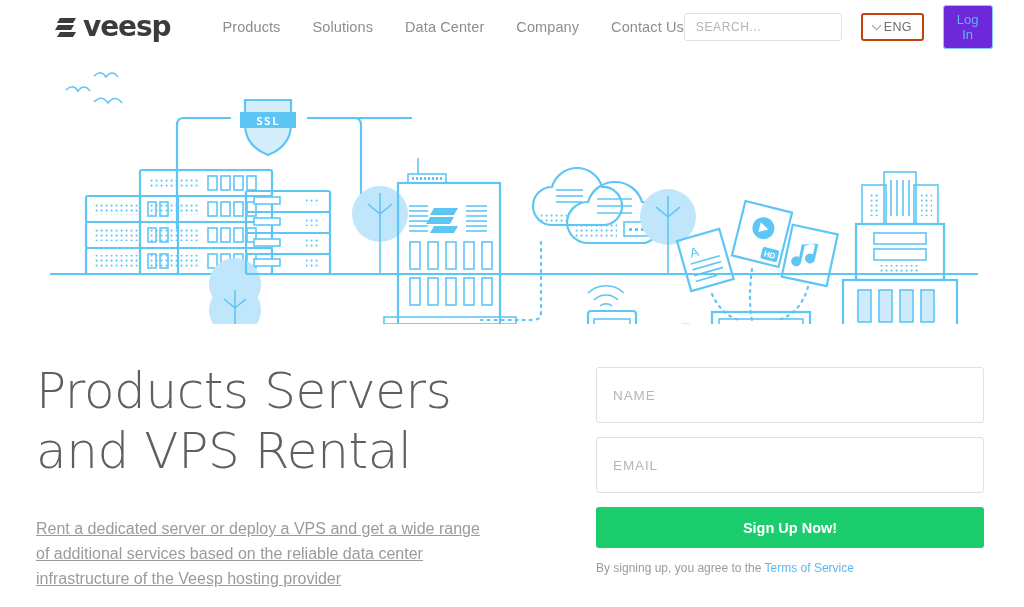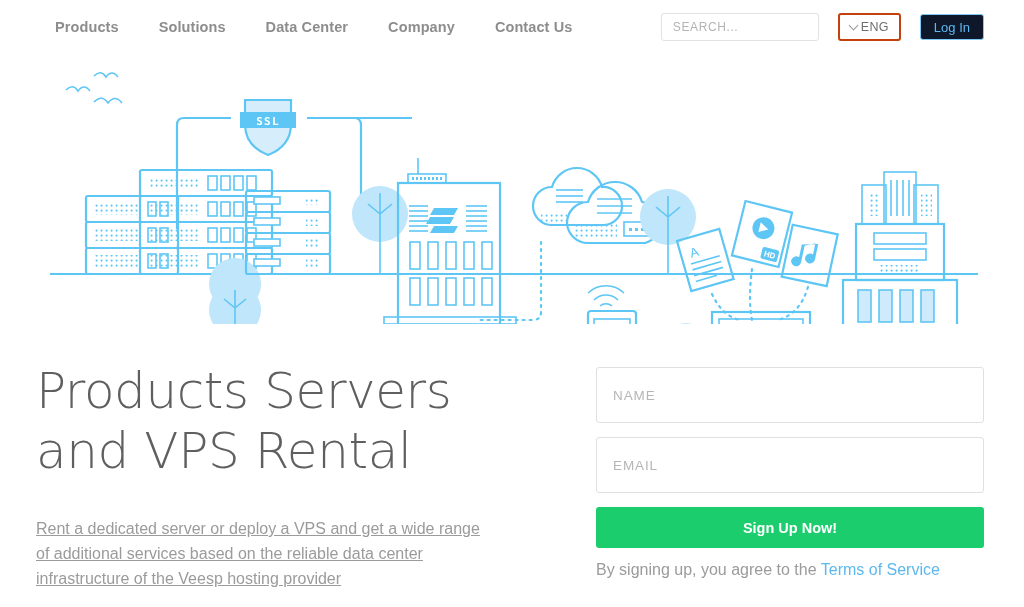--- a/index.html
+++ b/index.html
@@ -33,22 +33,21 @@
     font-size: 28px;
     font-weight: bold;
     color: #3b3b3b;
     letter-spacing: -1.1px;
     line-height: 1;
     font-family: "DejaVu Sans", sans-serif;
   }
   .nav {
     display: flex;
     align-items: flex-start;
-    gap: 40px;
-    font-weight: bold;
+    gap: 32px;
   }
   .nav-item {
     font-size: 14.5px;
     color: #8d8d8d;
     cursor: pointer;
     white-space: nowrap;
     letter-spacing: .1px;
   }
 
   .header-right {
@@ -88,24 +87,24 @@
     width: 7px; height: 7px;
     border-left: 1.4px solid #9a9a9a;
     border-bottom: 1.4px solid #9a9a9a;
     transform: rotate(-45deg);
     position: relative;
     top: -2px;
   }
   .lang-text { font-size: 12.5px; color: #6e6e6e; letter-spacing: .3px; }
 
   .login-btn {
-    height: 26px;
+    height: 44px;
     border: 1px solid #7ecbf5;
     border-radius: 3px;
-    background: #0f172a;
+    background: #6d28d9;
     color: #5cb8ef;
     font-size: 13px;
     padding: 0 13px;
     cursor: pointer;
     font-family: "Liberation Sans", sans-serif;
     display: flex;
     align-items: center;
   }
 
   
@@ -170,34 +169,46 @@
     border-radius: 3px;
     background: #1bcd6c;
     color: #fff;
     font-size: 14.5px;
     font-weight: bold;
     cursor: pointer;
     margin-bottom: 13px;
     font-family: "Liberation Sans", sans-serif;
   }
   .terms {
-    font-size: 16px;
+    font-size: 12px;
     color: #9b9b9b;
   }
   .terms a {
     color: #5cb8ef;
     text-decoration: none;
     cursor: pointer;
   }
 </style>
 </head>
 <body>
 
 <div class="header">
 
+  <div class="logo">
+    <span class="logo-mark">
+      <svg width="21" height="19" viewBox="0 0 21 19">
+        <g fill="#3b3b3b">
+          <path d="M5 0 H21 L18 5 H2 Z"></path>
+          <path d="M3 7 H19 L16 12 H0 Z"></path>
+          <path d="M5 14 H21 L18 19 H2 Z"></path>
+        </g>
+      </svg>
+    </span>
+    <span class="logo-text">veesp</span>
+  </div>
 
   <nav class="nav">
     <span class="nav-item">Products</span>
     <span class="nav-item">Solutions</span>
     <span class="nav-item">Data Center</span>
     <span class="nav-item">Company</span>
     <span class="nav-item">Contact Us</span>
   </nav>
 
   <div class="header-right">

